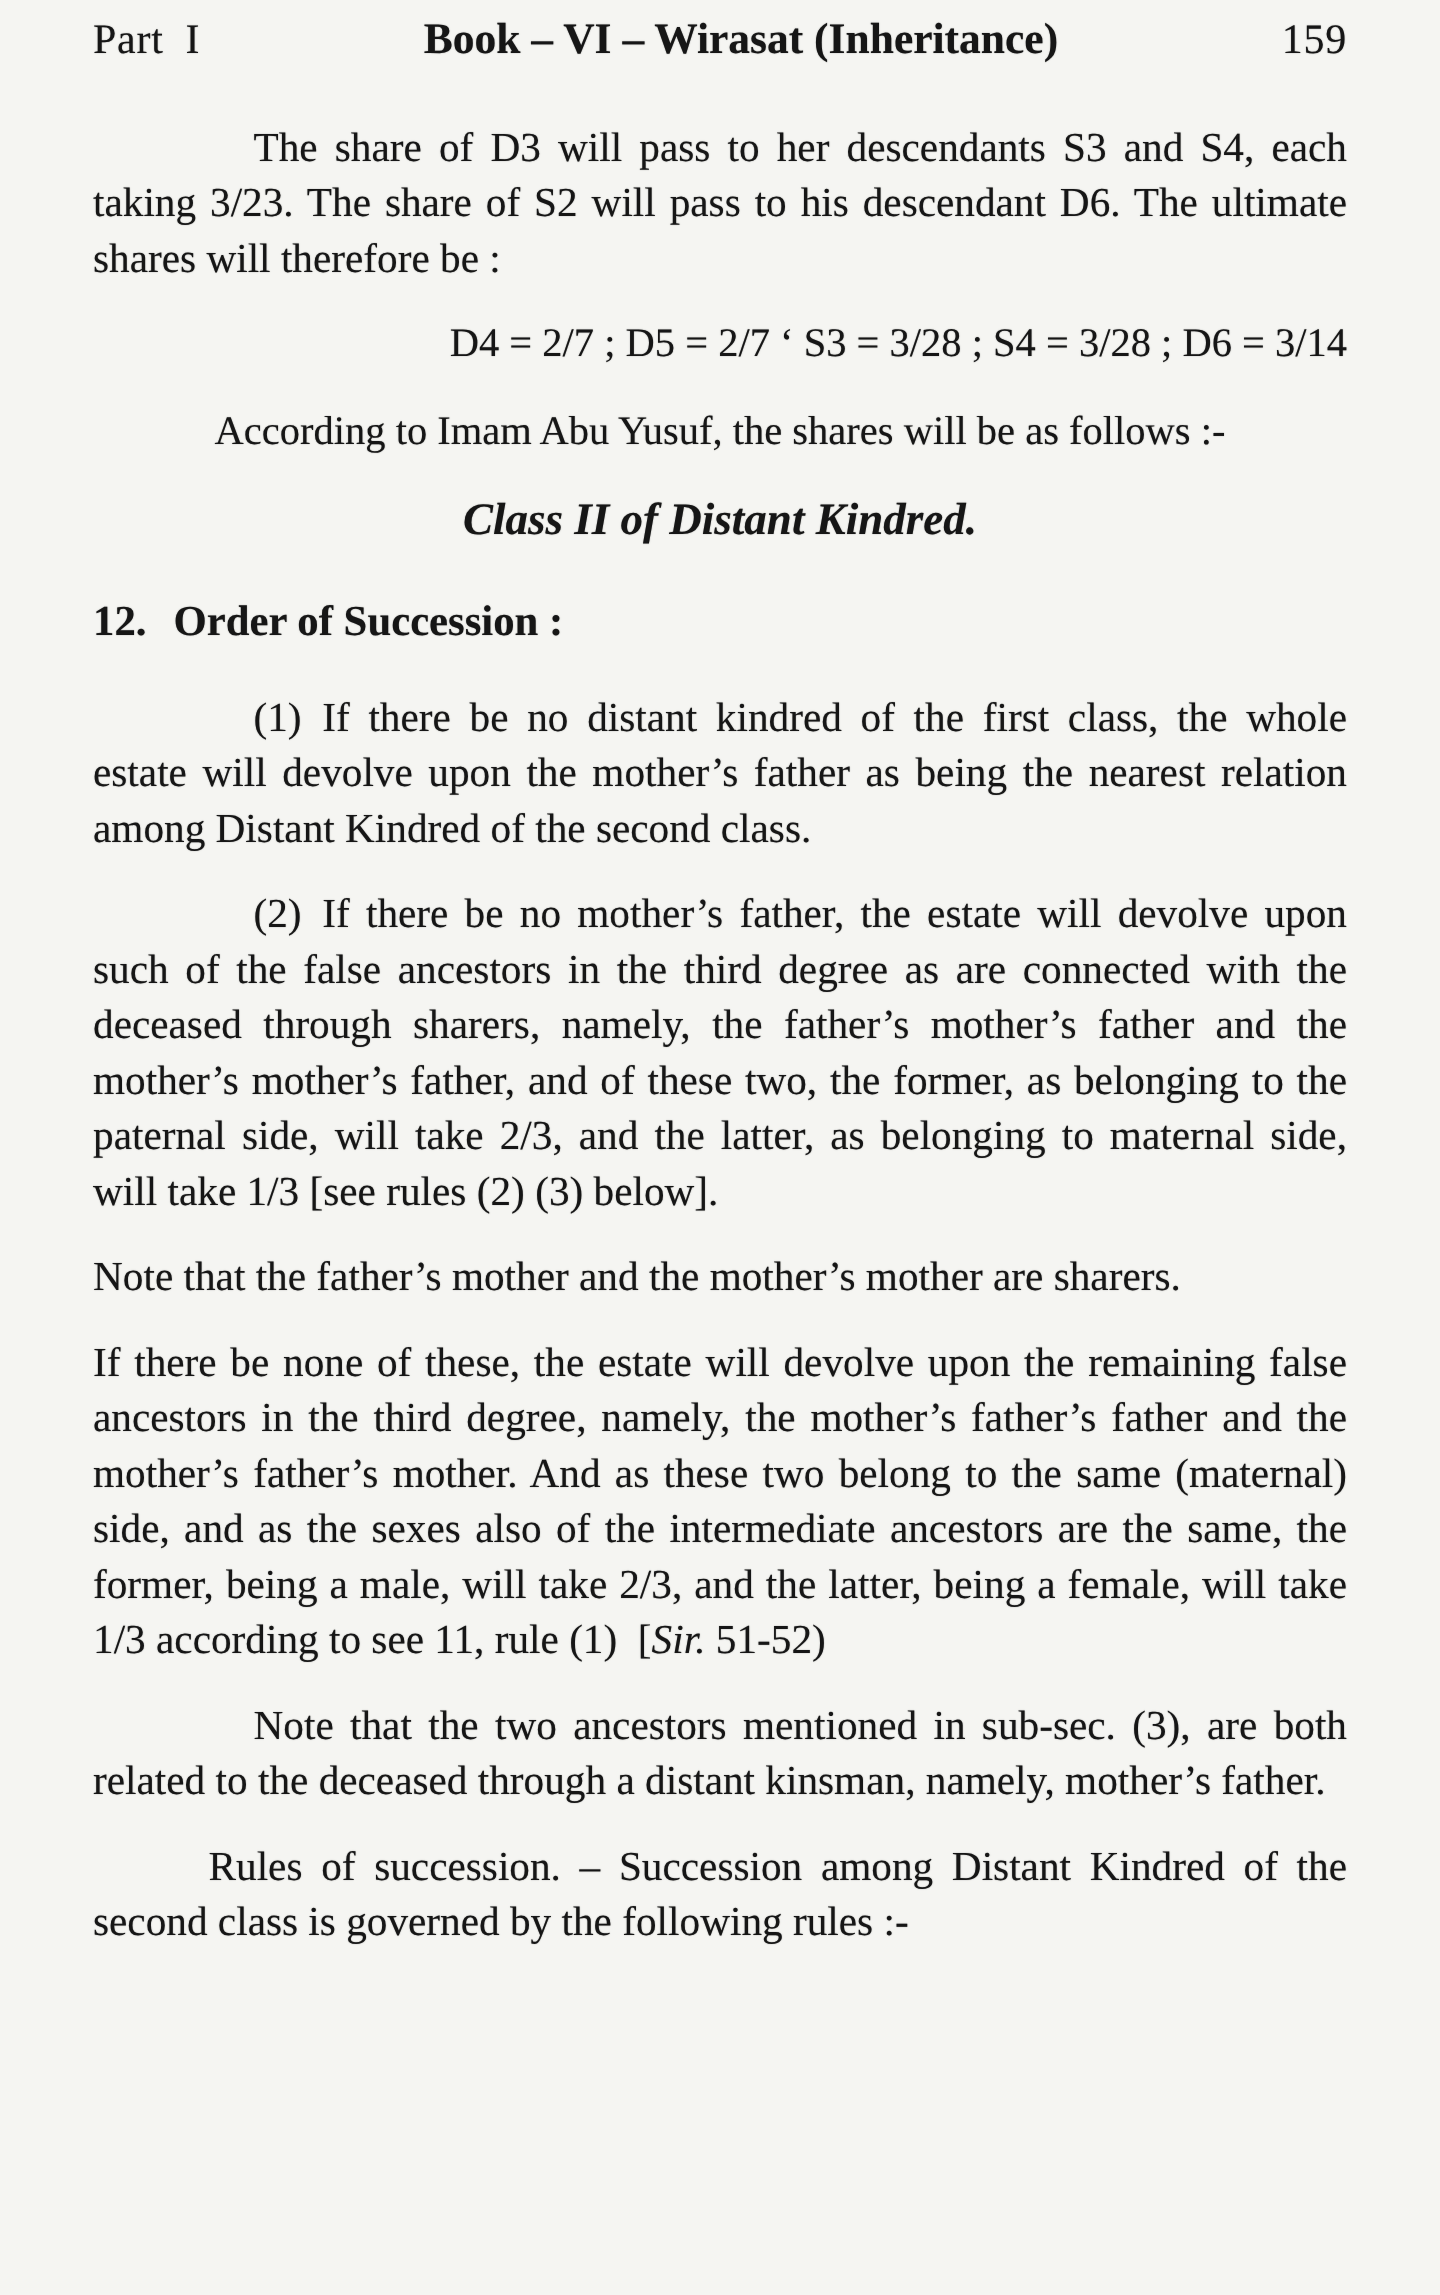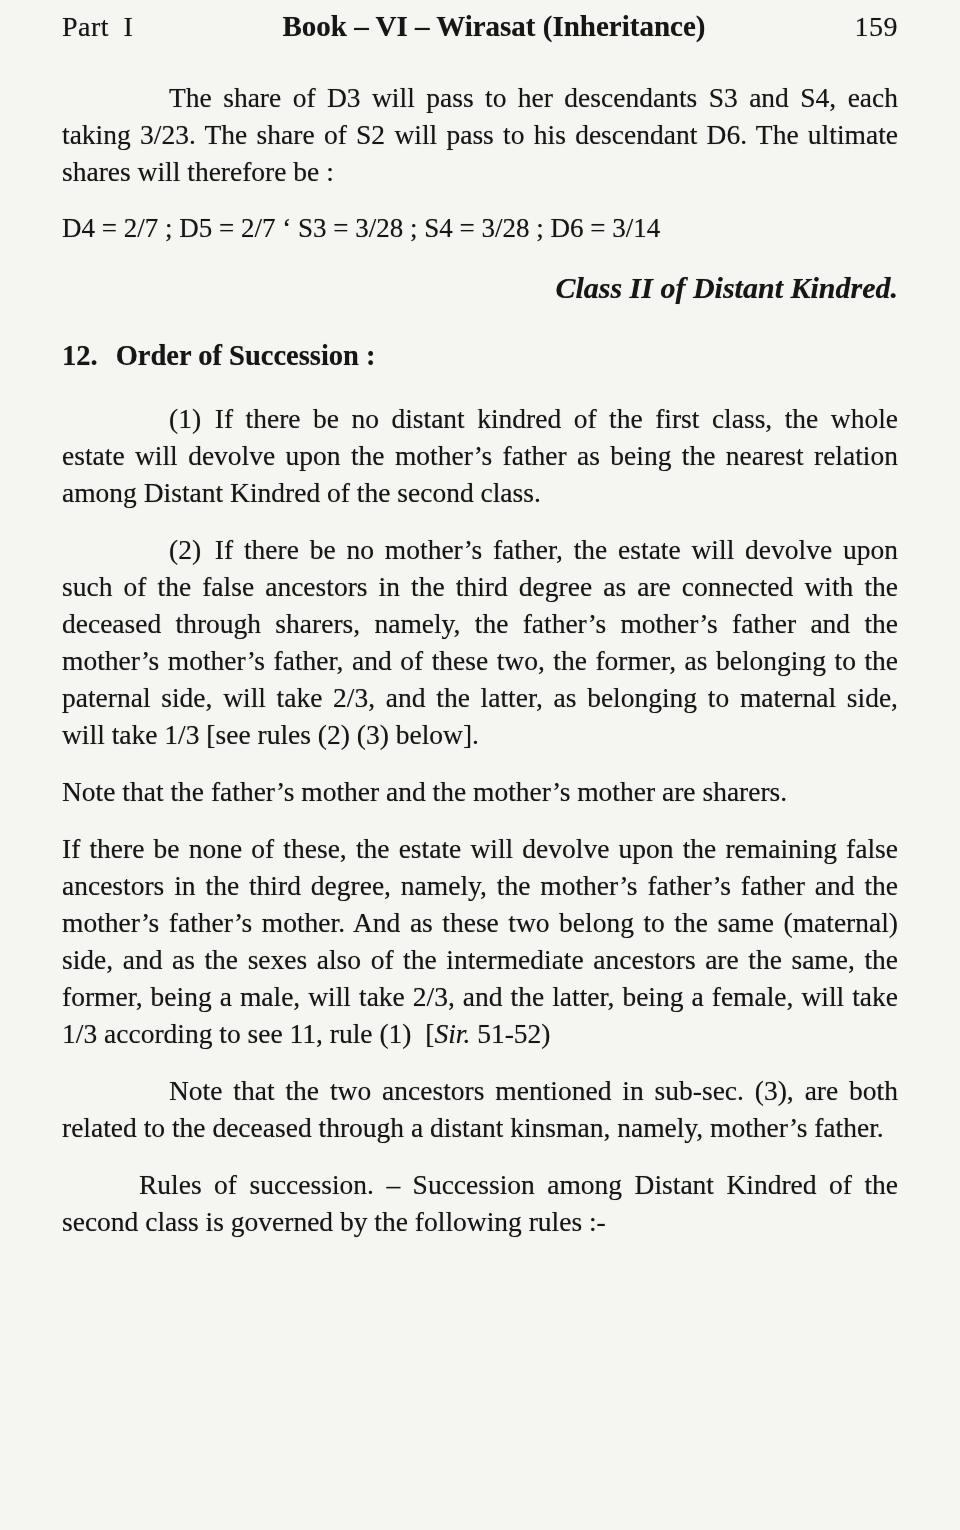--- a/index.html
+++ b/index.html
@@ -31,35 +31,35 @@
     line-height: 37px;
     text-align: justify;
     margin-bottom: 20px;
   }
   p.indent { text-indent: 107px; }
   p.indent-sm { text-indent: 77px; }
 
   .formula {
     font-size: 27px;
     line-height: 37px;
-    text-align: left;
+    text-align: right;
     margin-bottom: 22px;
   }
   .center-line {
     font-size: 27px;
     line-height: 37px;
     text-align: center;
     margin-bottom: 22px;
   }
   .class-heading {
     font-size: 30px;
     line-height: 38px;
     font-weight: bold;
     font-style: italic;
-    text-align: right;
+    text-align: center;
     margin-top: 10px;
     margin-bottom: 30px;
   }
   .section-heading {
     font-size: 28.5px;
     line-height: 37px;
     font-weight: bold;
     margin-bottom: 26px;
   }
   .section-heading .sec-num { margin-right: 18px; }
@@ -76,20 +76,21 @@
   <div class="header">
     <span class="part">Part I</span>
     <span class="book-title">Book – VI – Wirasat (Inheritance)</span>
     <span class="page-num">159</span>
   </div>
 
   <p class="body indent">The share of D3 will pass to her descendants S3 and S4, each taking 3/23. The share of S2 will pass to his descendant D6. The ultimate shares will therefore be :</p>
 
   <div class="formula">D4 = 2/7 ; D5 = 2/7 ‘ S3 = 3/28 ; S4 = 3/28 ; D6 = 3/14</div>
 
+  <div class="center-line">According to Imam Abu Yusuf, the shares will be as follows :-</div>
 
 
   <h2 class="class-heading">Class II of Distant Kindred.</h2>
 
   <h3 class="section-heading">
     <span class="sec-num">12.</span><span>Order of Succession :</span>
   </h3>
 
   <p class="body indent mb-lg">(1) If there be no distant kindred of the first class, the whole estate will devolve upon the mother’s father as being the nearest relation among Distant Kindred of the second class.</p>
 

